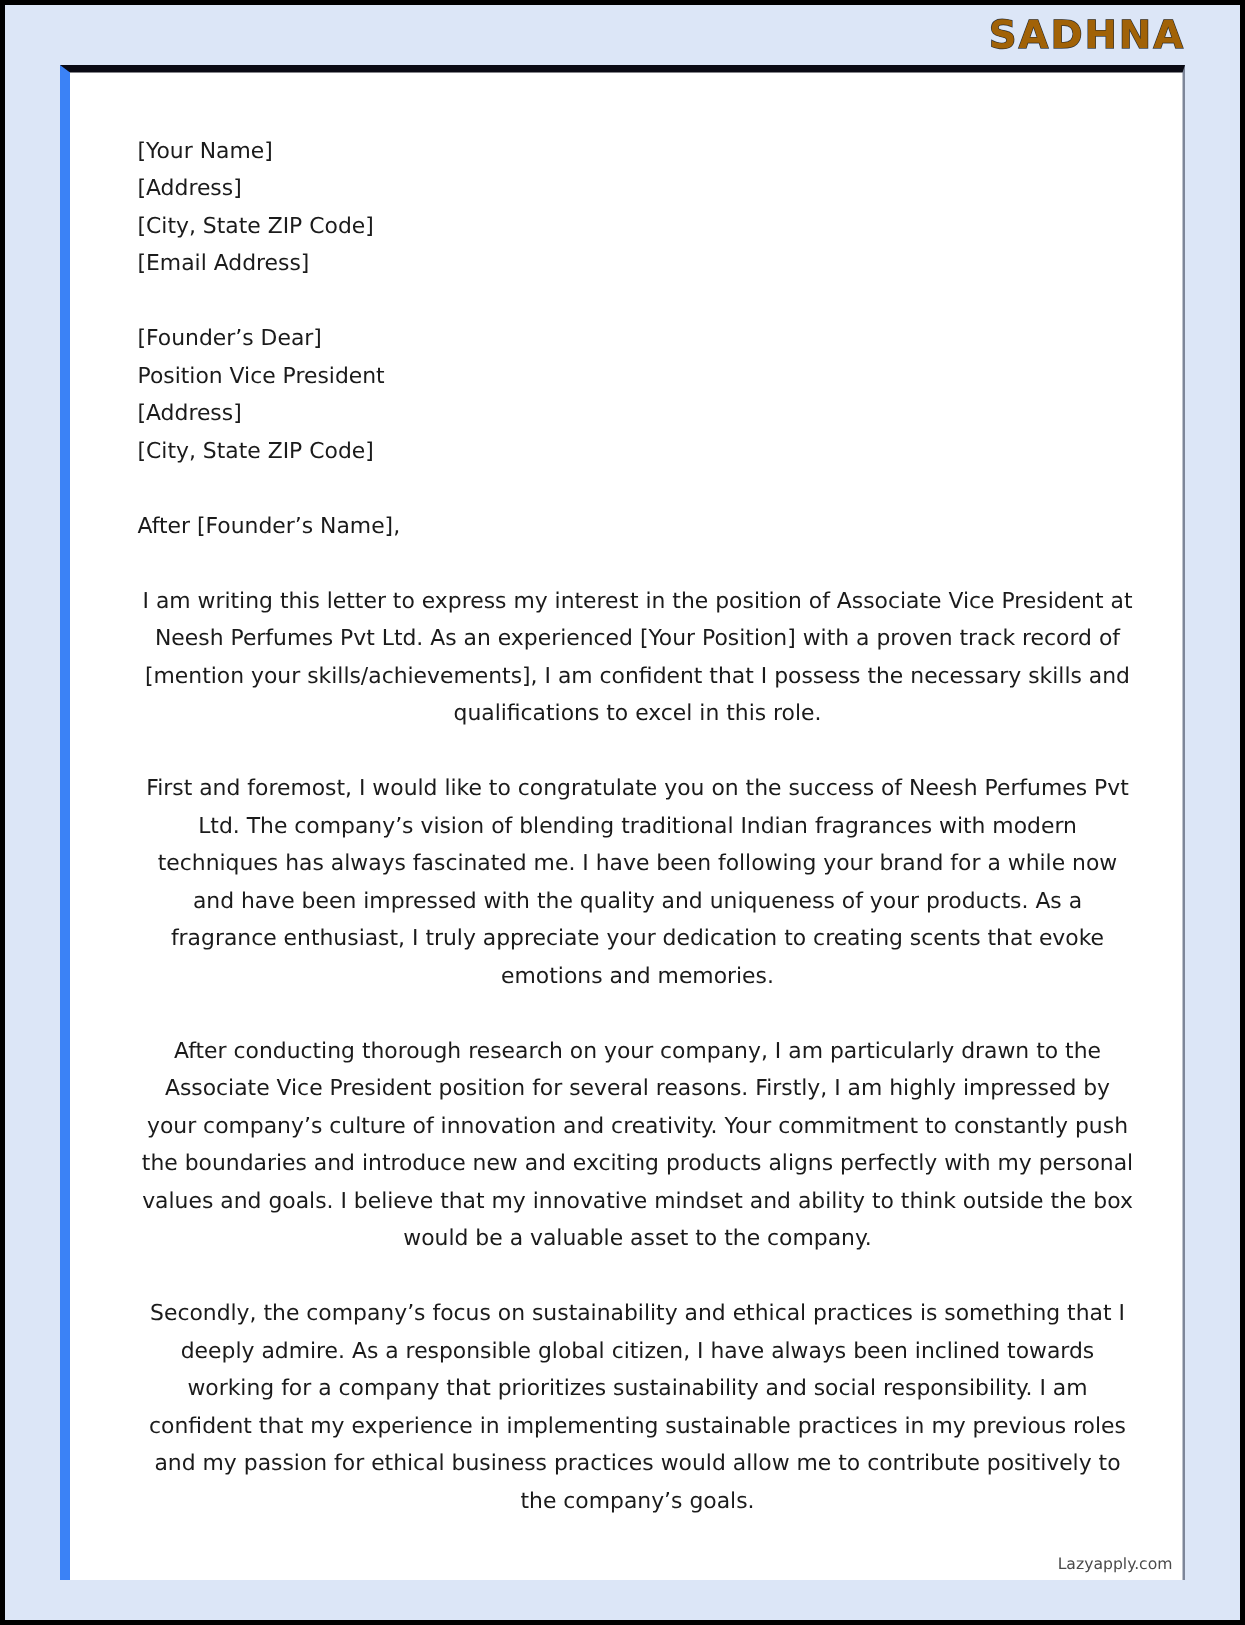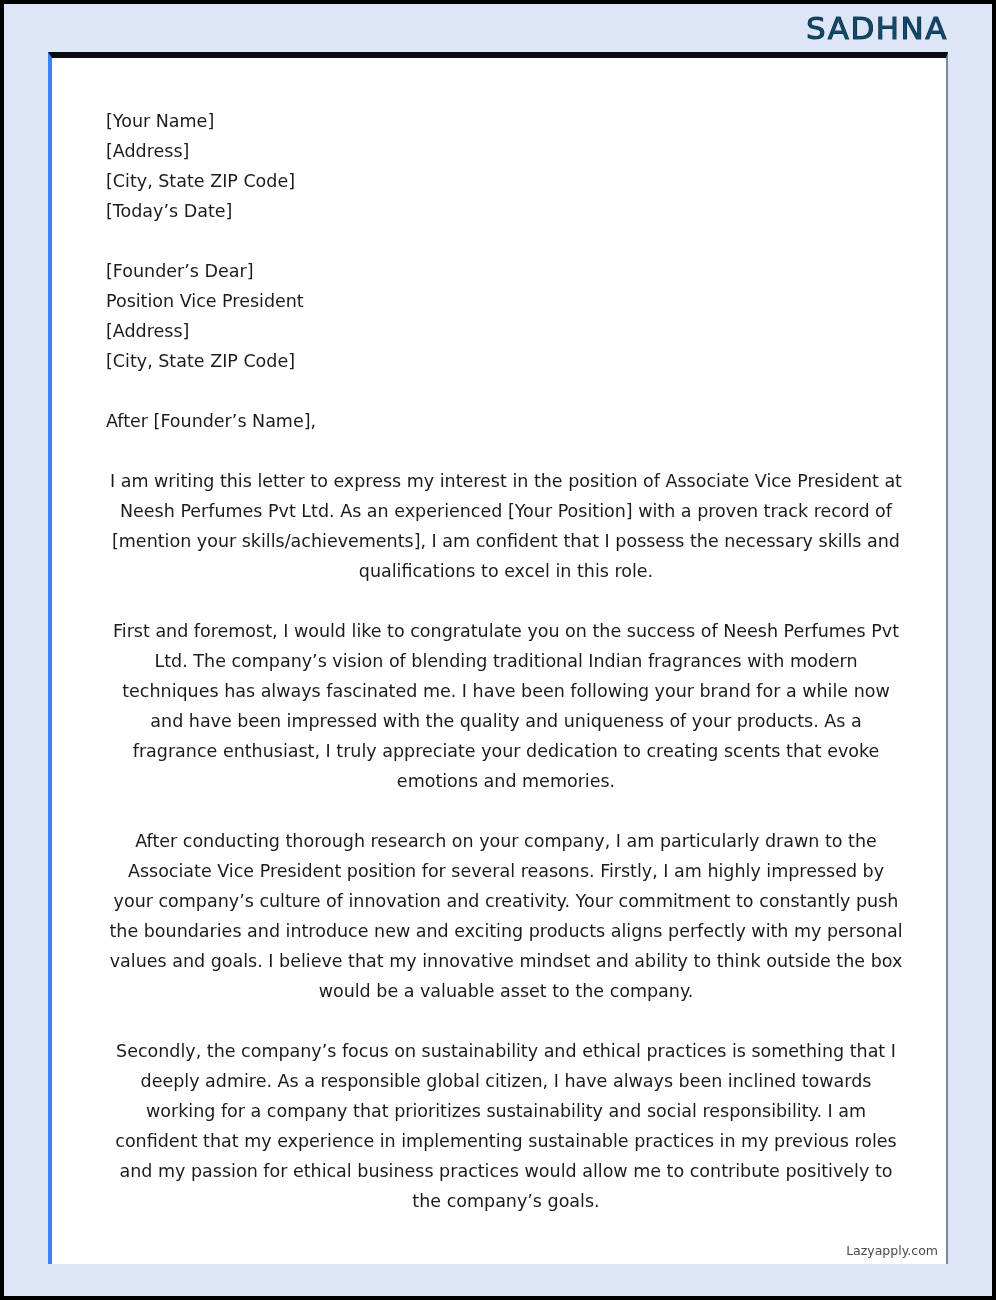--- a/index.html
+++ b/index.html
@@ -31,35 +31,35 @@
     display: flex;
     align-items: center;
     justify-content: flex-end;
     padding-right: 44px;
     box-sizing: border-box;
   }
   .brand-logo {
     font-family: "DejaVu Sans", sans-serif;
     font-size: 31px;
     letter-spacing: 1.5px;
-    color: #0c4a6e;
+    color: #a16207;
     -webkit-text-stroke: 1px #3c4756;
-    font-weight: 400;
+    font-weight: 700;
     text-shadow: 0 0 0 #000;
     paint-order: stroke fill;
   }
   .sheet {
     position: absolute;
     left: 44px;
     top: 48px;
     width: 900px;
     height: 1212px;
     background: #ffffff;
     border-top: 6px solid #0a0a14;
-    border-left: 4px solid #3b82f6;
+    border-left: 8px solid #3b82f6;
     border-right: 2px solid #7d8699;
     box-sizing: border-box;
     overflow: hidden;
   }
   .letter {
     position: absolute;
     left: 54px;
     top: 48px;
     width: 800px;
     font-family: "DejaVu Sans", sans-serif;
@@ -98,21 +98,21 @@
     <span class="brand-logo">SADHNA</span>
   </div>
 
   <div class="sheet">
     <div class="letter">
 
       <div class="block">
         <div class="line">[Your Name]</div>
         <div class="line">[Address]</div>
         <div class="line">[City, State ZIP Code]</div>
-        <div class="line">[Today’s Date]</div>
+        <div class="line">[Email Address]</div>
       </div>
 
       <div class="block">
         <div class="line">[Founder’s Dear]</div>
         <div class="line">Position Vice President</div>
         <div class="line">[Address]</div>
         <div class="line">[City, State ZIP Code]</div>
       </div>
 
       <div class="block">

